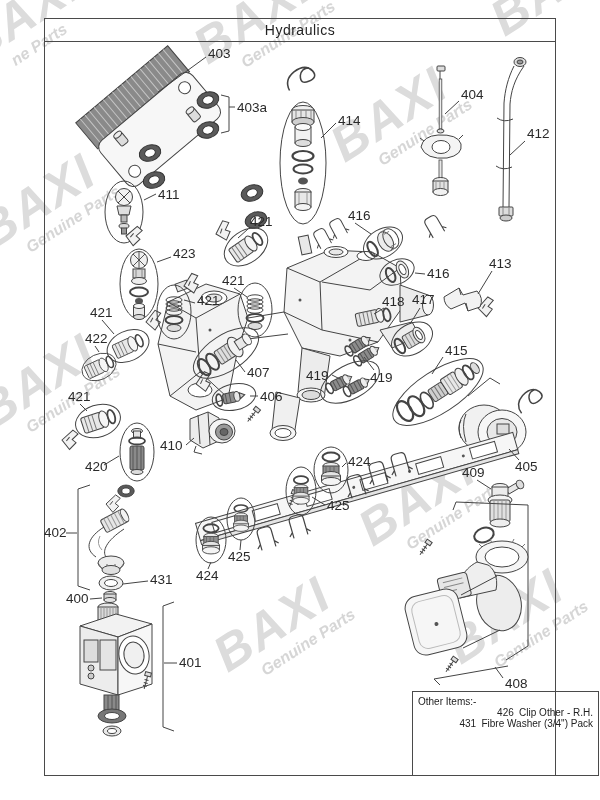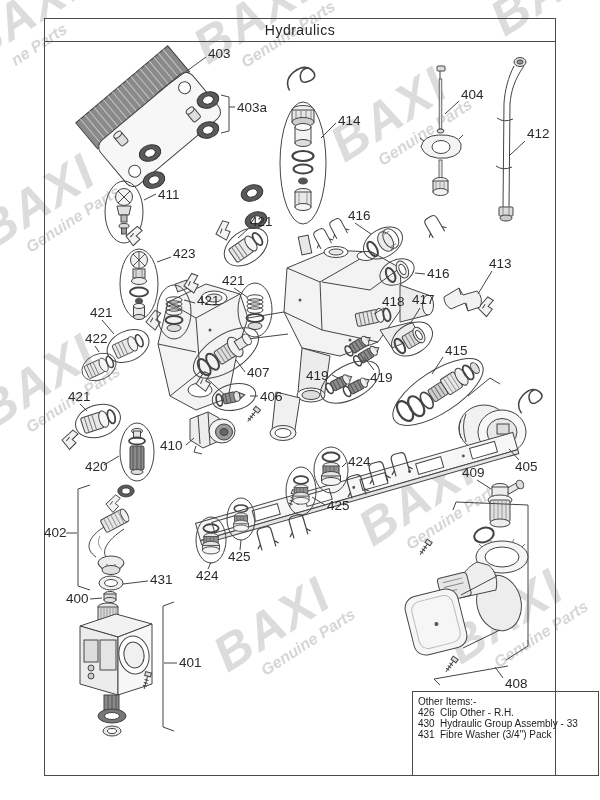--- a/index.html
+++ b/index.html
@@ -15,21 +15,21 @@
          box-sizing:border-box;z-index:2;}
   .titlebar{position:absolute;left:44px;top:18px;width:512px;height:24px;border:1.5px solid #4a4a4a;
             box-sizing:border-box;display:flex;align-items:center;justify-content:center;
             font-size:14px;color:#222;z-index:4;letter-spacing:.5px;}
   .art{position:absolute;left:0;top:0;z-index:3;}
   .art text.lbl{font-size:13.5px;fill:#2a2a2a;}
   .ldr{stroke:#444;stroke-width:1;fill:none;}
   
   .other-items{position:absolute;left:368px;top:691px;width:187px;height:85px;border:1px solid #4a4a4a;
                box-sizing:border-box;z-index:4;font-size:10px;line-height:11px;color:#222;padding:4px 5px;margin-left:44px;}
-  .oi-row{display:flex;}
+  .oi-row{display:flex;justify-content:flex-end;}
   .oi-num{width:22px;flex:none;}
 </style>
 </head>
 <body>
 
 <div class="canvas">
 
   <div class="wm" style="left:-45px;top:28px">
     <span class="brand">BAXI</span>
     <span class="tag">ne Parts</span>
@@ -584,22 +584,18 @@
     <text class="lbl" x="505" y="688">408</text>
   </svg>
 
   <div class="other-items">
     <div class="oi-head">Other Items:-</div>
     <div class="oi-row">
       <span class="oi-num">426</span>
       <span>Clip Other - R.H.</span>
     </div>
     <div class="oi-row">
-      <span class="oi-num">430</span>
-      <span>Hydraulic Group Assembly - 33</span>
-    </div>
-    <div class="oi-row">
       <span class="oi-num">431</span>
       <span>Fibre Washer (3/4") Pack</span>
     </div>
   </div>
 
 </div>
 
 </body></html>

